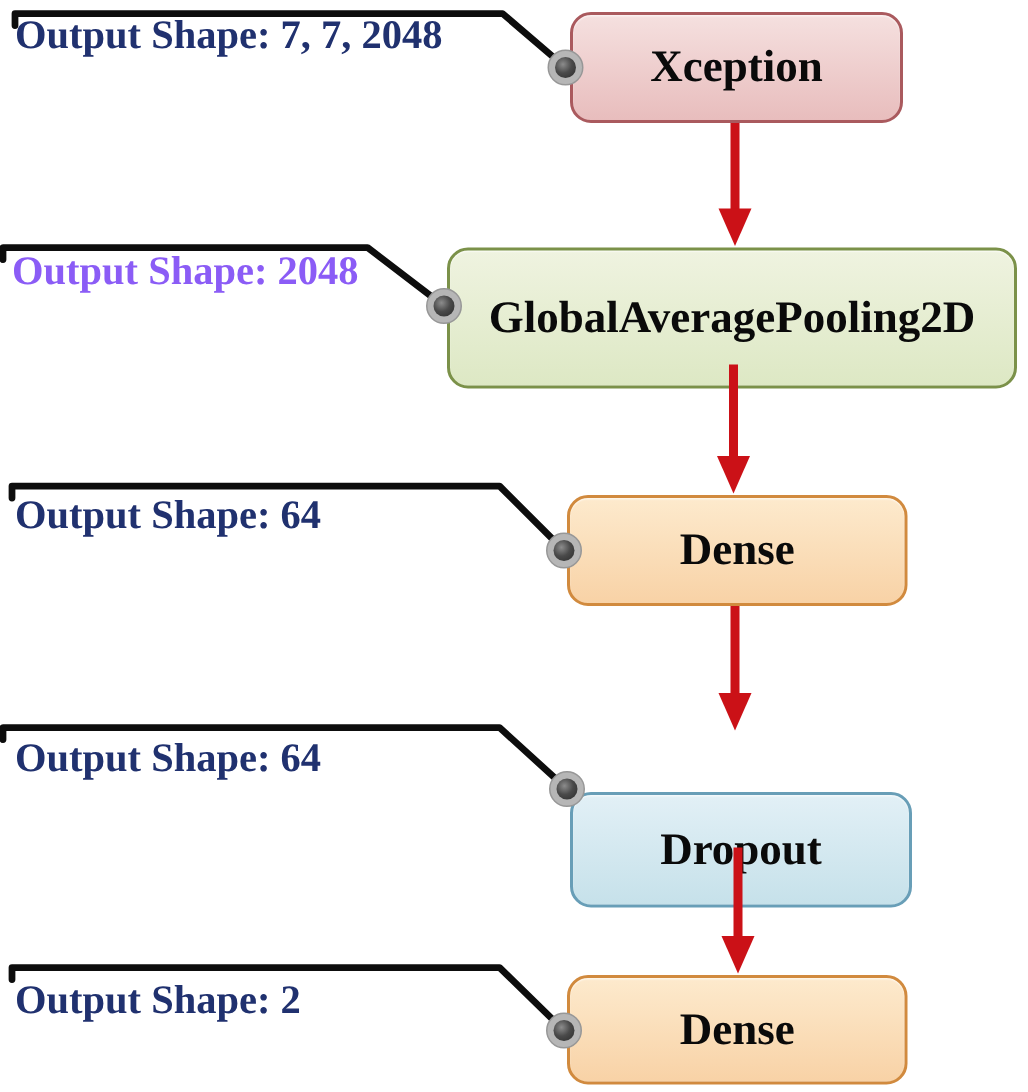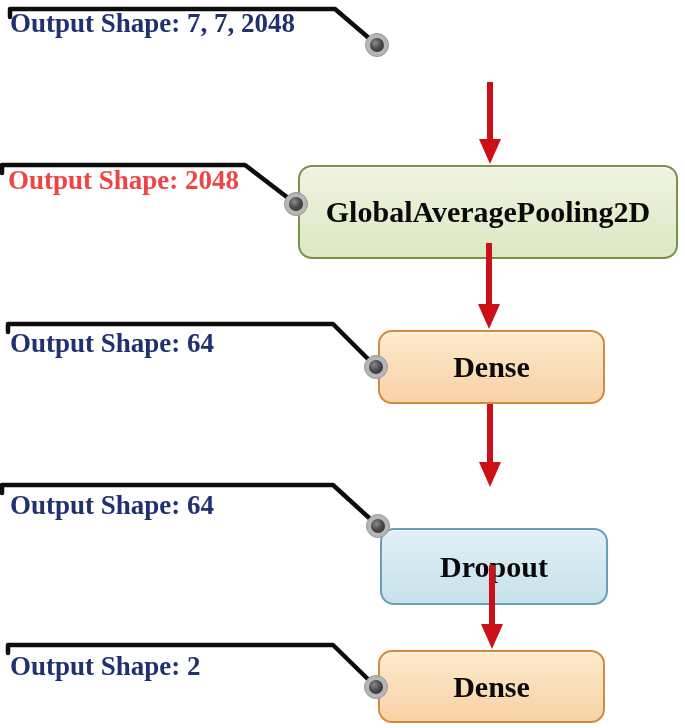--- a/index.html
+++ b/index.html
@@ -35,35 +35,38 @@
   #overlay{
     position:absolute;left:0;top:0;width:685px;height:728px;
     pointer-events:none;
   }
 </style>
 </head>
 <body>
 
 <div id="diagram" style="width: 685px; height: 728px; background: rgb(255, 255, 255);">
 
+  <div class="node" style="left: 380px; top: 8px; width: 222px; height: 74px; border-color: rgb(170, 90, 94); background: linear-gradient(rgb(245, 224, 223), rgb(232, 189, 189));">
+    <span style="color: rgb(10, 10, 10);">Xception</span>
+  </div>
   <div class="node" style="left: 298px; top: 165px; width: 380px; height: 94px; border-color: rgb(123, 145, 73); background: linear-gradient(rgb(239, 243, 224), rgb(221, 232, 196));">
     <span style="color: rgb(10, 10, 10);">GlobalAveragePooling2D</span>
   </div>
   <div class="node" style="left: 378px; top: 330px; width: 227px; height: 74px; border-color: rgb(209, 138, 62); background: linear-gradient(rgb(253, 234, 205), rgb(248, 210, 166));">
     <span style="color: rgb(10, 10, 10);">Dense</span>
   </div>
   <div class="node" style="left: 380px; top: 488px; width: 228px; height: 77px; border-color: rgb(104, 158, 183); background: linear-gradient(rgb(226, 240, 246), rgb(198, 225, 234)); margin-top: 40px;">
     <span style="color: rgb(10, 10, 10);">Dropout</span>
   </div>
   <div class="node" style="left: 378px; top: 650px; width: 227px; height: 73px; border-color: rgb(209, 138, 62); background: linear-gradient(rgb(253, 234, 205), rgb(248, 210, 166));">
     <span style="color: rgb(10, 10, 10);">Dense</span>
   </div>
 
   <div class="callout-label" style="left: 10px; top: 9px; color: rgb(32, 49, 111);">Output Shape: 7, 7, 2048</div>
-  <div class="callout-label" style="left: 8px; top: 166px; color: #ef4444;">Output Shape: 2048</div>
+  <div class="callout-label" style="left: 8px; top: 166px; color: #8b5cf6;">Output Shape: 2048</div>
   <div class="callout-label" style="left: 10px; top: 329px; color: rgb(32, 49, 111);">Output Shape: 64</div>
   <div class="callout-label" style="left: 10px; top: 491px; color: rgb(32, 49, 111);">Output Shape: 64</div>
   <div class="callout-label" style="left: 10px; top: 652px; color: rgb(32, 49, 111);">Output Shape: 2</div>
 
   <svg id="overlay" xmlns="http://www.w3.org/2000/svg" viewBox="0 0 685 728">
       <defs>
         <radialGradient id="dotg" cx="38%" cy="35%" r="75%">
           <stop offset="0%" stop-color="#8c8c8c"></stop>
           <stop offset="55%" stop-color="#4a4a4a"></stop>
           <stop offset="100%" stop-color="#343434"></stop>

